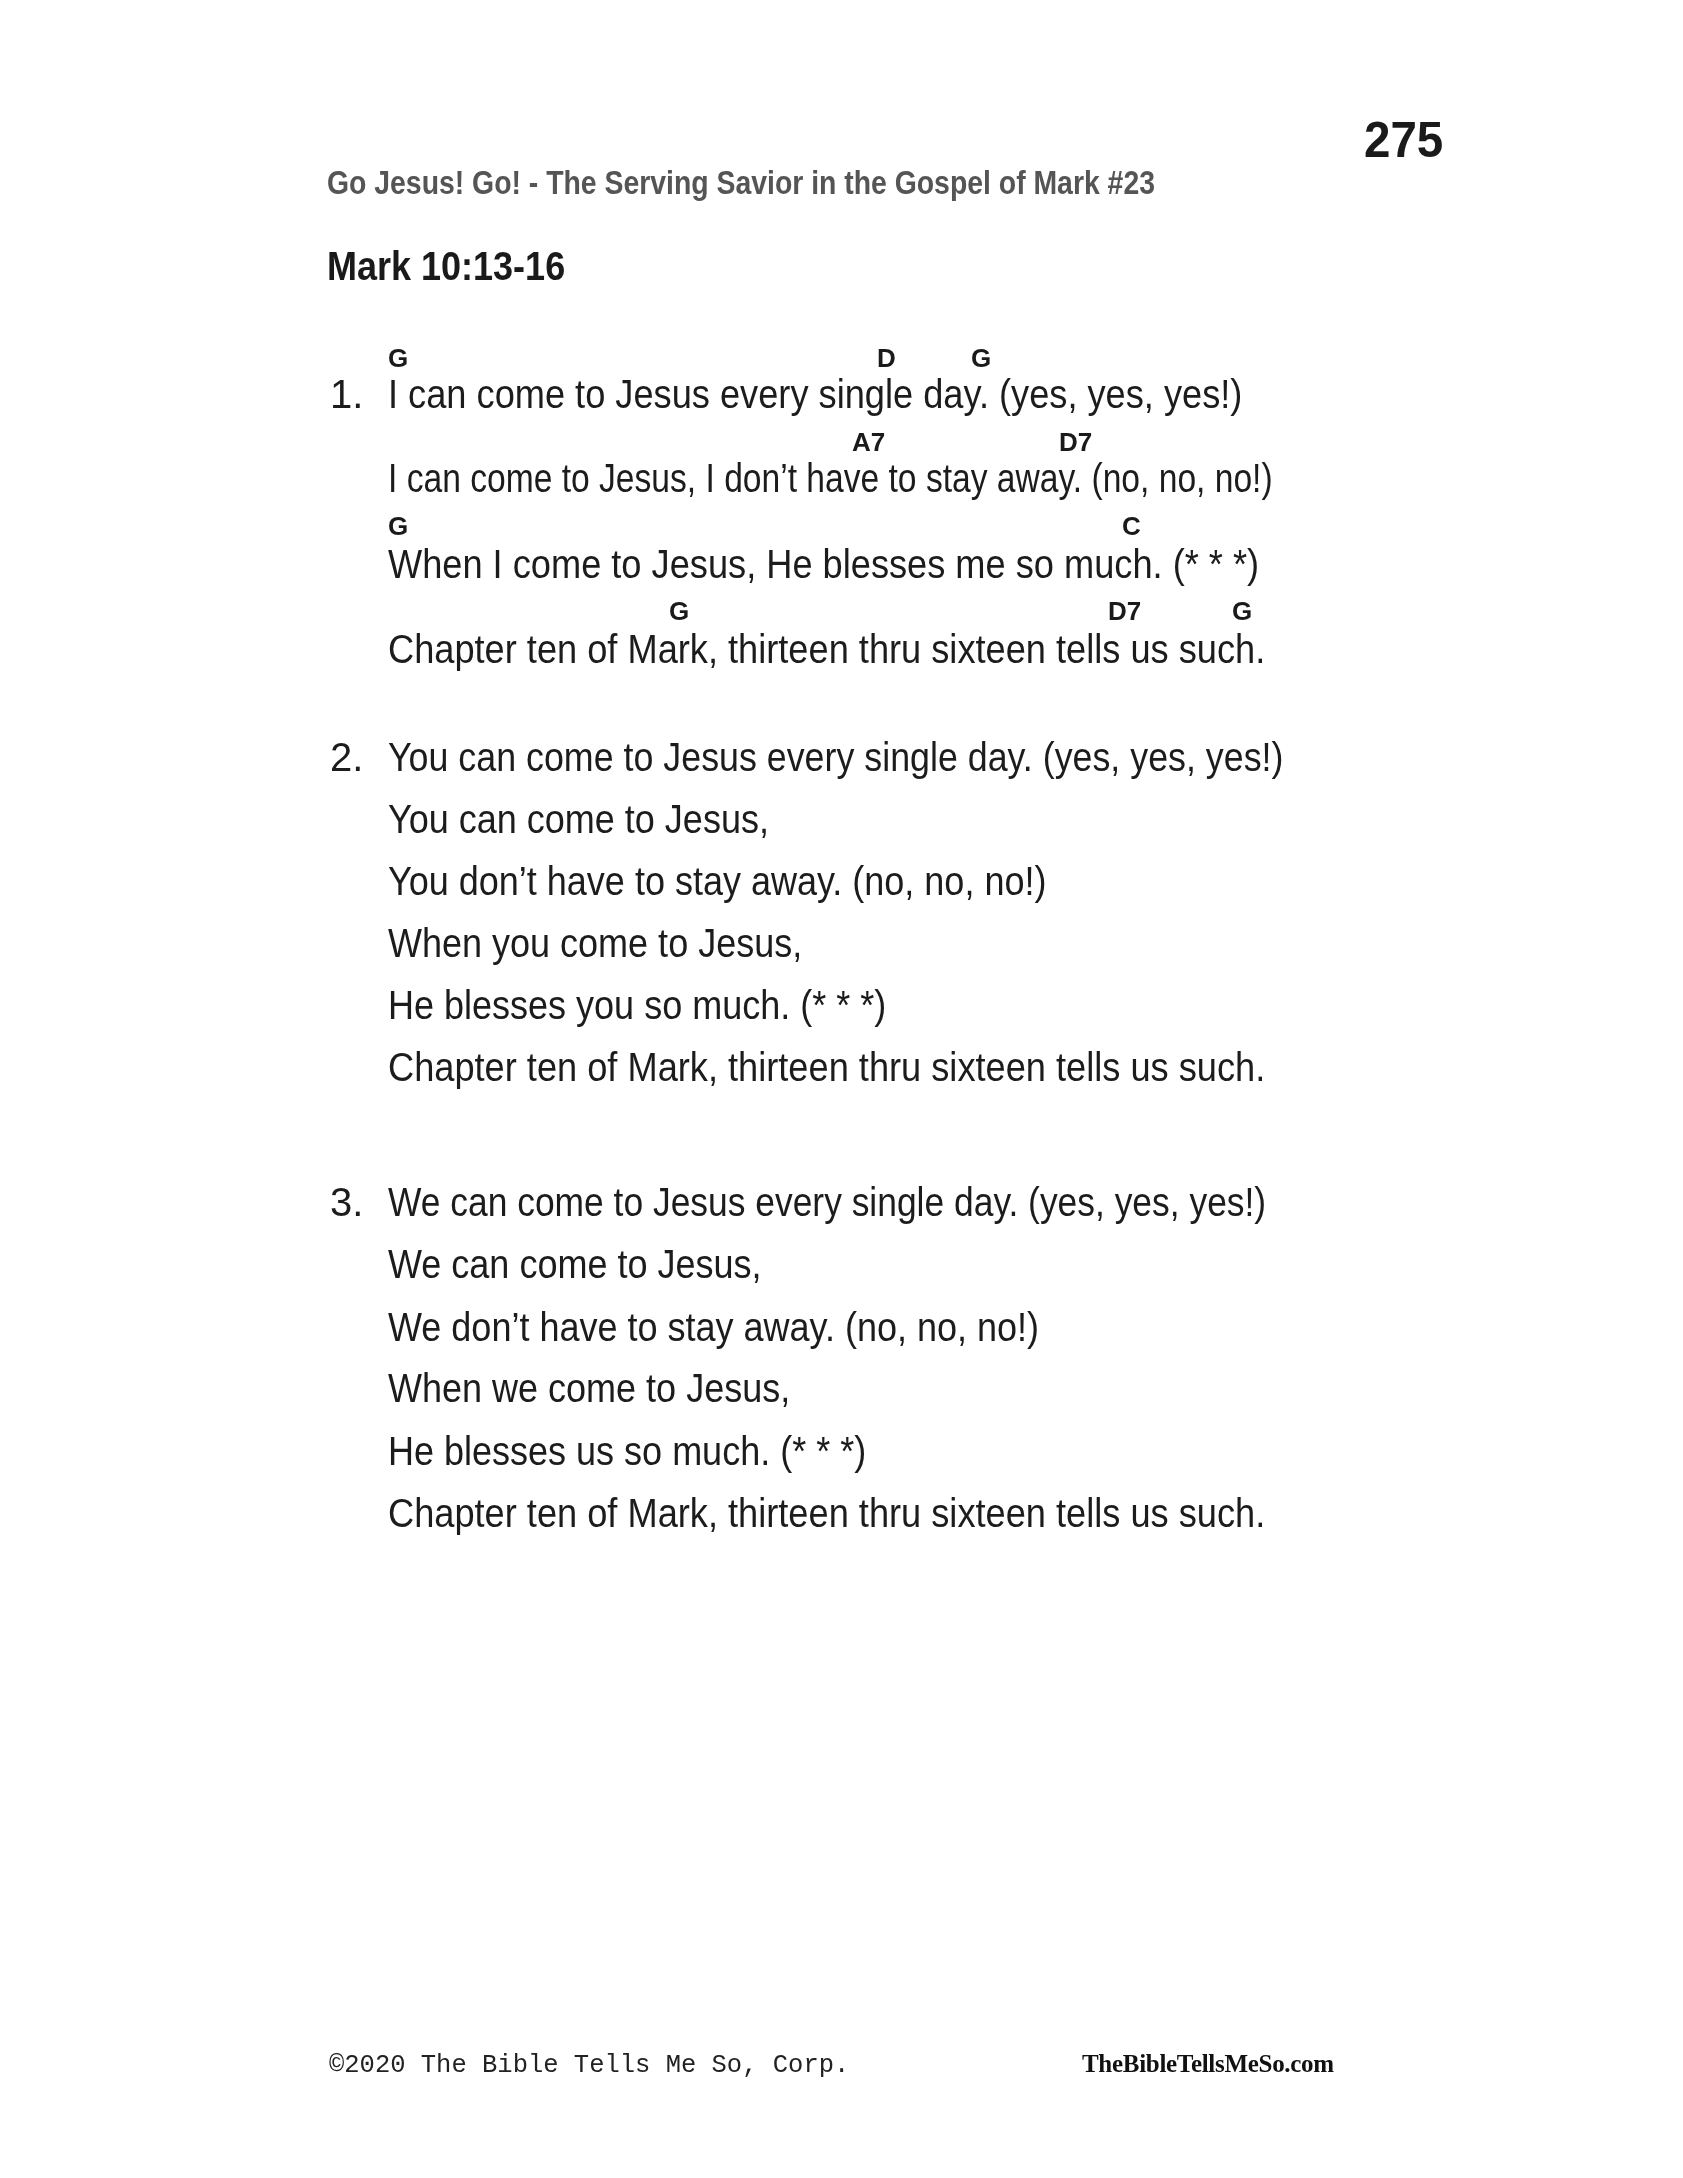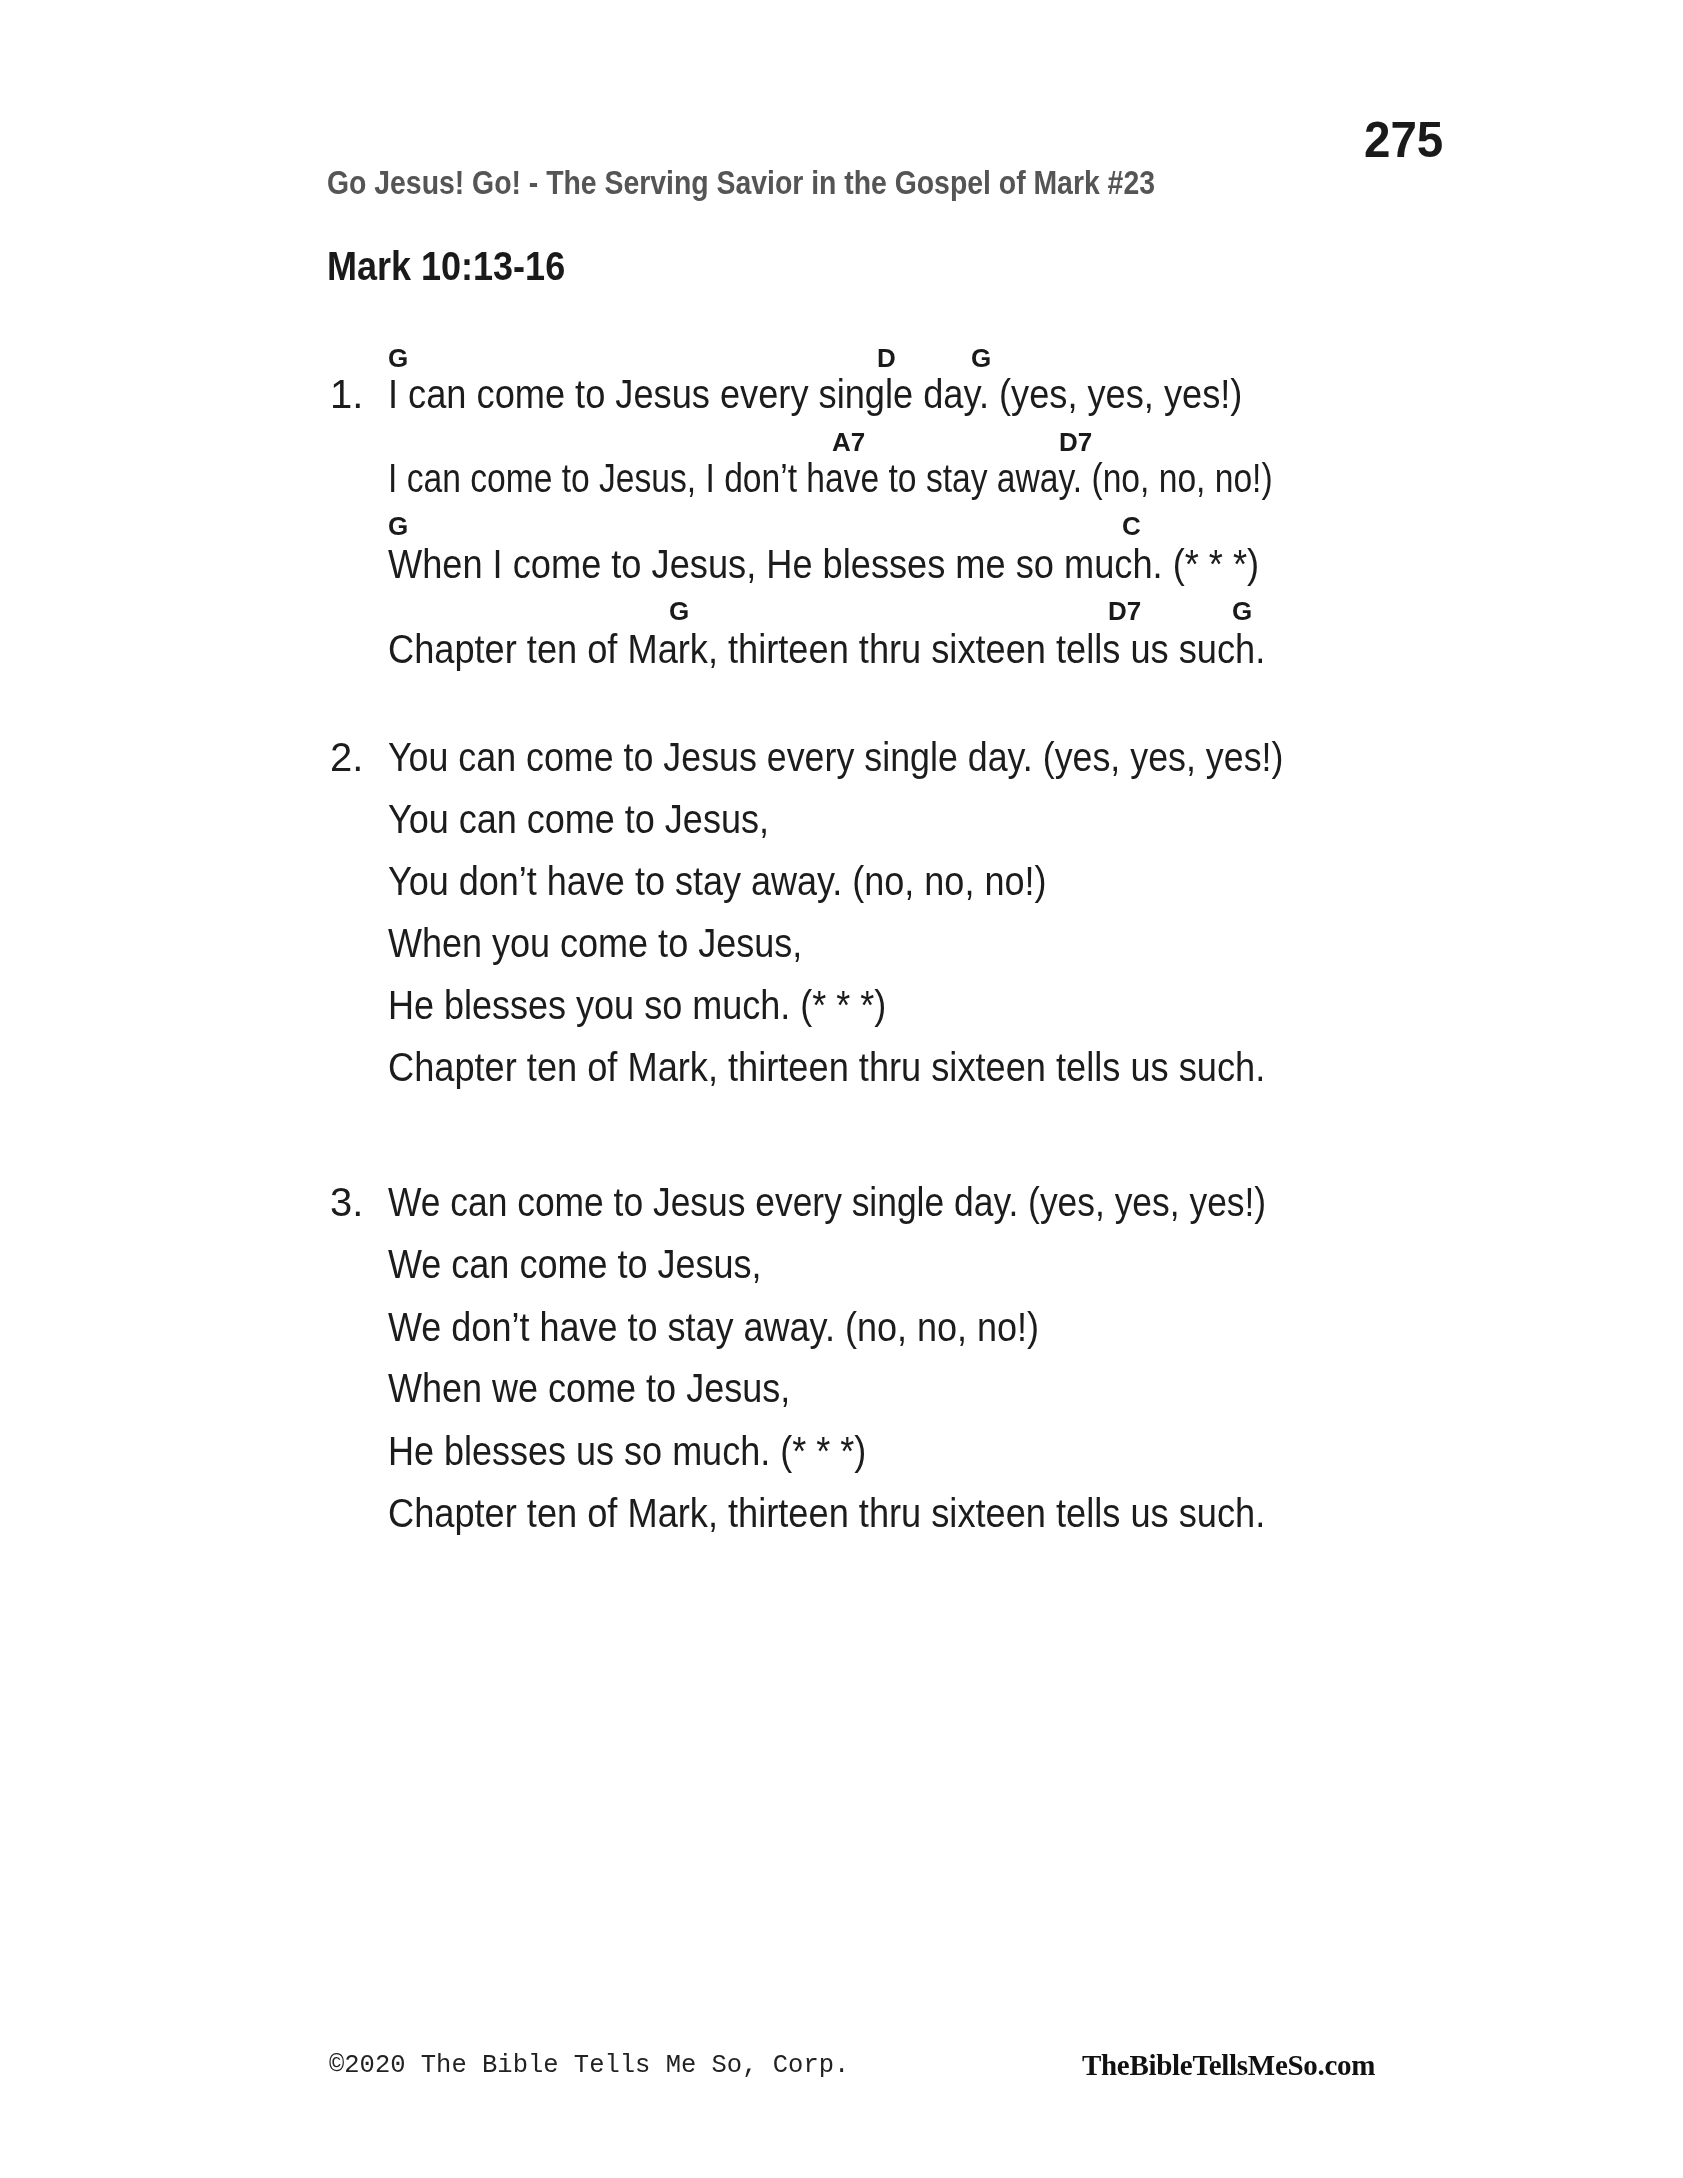--- a/index.html
+++ b/index.html
@@ -5,38 +5,38 @@
   html, body { margin: 0; padding: 0; background: #ffffff; }
   body { width: 1683px; height: 2178px; position: relative; overflow: hidden; font-family: "Liberation Sans", sans-serif; color: #1c1c1c; }
   .abs { position: absolute; white-space: nowrap; }
   .page-number { left: 1364px; top: 115px; font-size: 50px; font-weight: bold; color: #1a1a1a; line-height: 1; transform: scaleX(0.95); transform-origin: left top; }
   .series-title { left: 327px; top: 166px; font-size: 33px; font-weight: bold; color: #555555; line-height: 1; transform: scaleX(0.86); transform-origin: left top; }
   .passage { left: 327px; top: 246px; font-size: 40px; font-weight: bold; color: #1a1a1a; line-height: 1; transform: scaleX(0.9); transform-origin: left top; }
   .verse-num { position: absolute; font-size: 40px; line-height: 1; color: #1c1c1c; }
   .lyric { position: absolute; left: 388px; font-size: 40px; line-height: 1; color: #1c1c1c; white-space: nowrap; transform-origin: left top; }
   .chord { position: absolute; font-size: 26px; font-weight: bold; line-height: 1; color: #1a1a1a; white-space: nowrap; }
   .footer-left { left: 329px; top: 2053px; font-family: "Liberation Mono", monospace; font-size: 25px; color: #222; line-height: 1; transform: scaleX(1.02); transform-origin: left top; }
-  .footer-right { left: 1082px; top: 2051px; font-family: "Liberation Serif", serif; font-weight: bold; font-size: 29px; color: #111; line-height: 1; letter-spacing: -0.3px; }
+  .footer-right { left: 1082px; top: 2051px; font-family: "Liberation Serif", serif; font-weight: bold; font-size: 25px; color: #111; line-height: 1; letter-spacing: -0.3px; }
 </style>
 </head>
 <body>
 
 <div class="abs page-number">275</div>
 <div class="abs series-title">Go Jesus! Go! - The Serving Savior in the Gospel of Mark #23</div>
 <div class="abs passage">Mark 10:13-16</div>
 
 <div>
   <div class="verse-num" style="left:330px; top:374px;">1.</div>
 
   <div class="chord" style="left:388px; top:345px;">G</div>
   <div class="chord" style="left:877px; top:345px;">D</div>
   <div class="chord" style="left:971px; top:345px;">G</div>
   <div class="lyric" style="top:374px; transform:scaleX(0.905);">I can come to Jesus every single day. (yes, yes, yes!)</div>
 
-  <div class="chord" style="left:832px; top:429px;">A7</div>
+  <div class="chord" style="left:852px; top:429px;">A7</div>
   <div class="chord" style="left:1059px; top:429px;">D7</div>
   <div class="lyric" style="top:458px; transform:scaleX(0.84);">I can come to Jesus, I don’t have to stay away. (no, no, no!)</div>
 
   <div class="chord" style="left:388px; top:513px;">G</div>
   <div class="chord" style="left:1122px; top:513px;">C</div>
   <div class="lyric" style="top:544px; transform:scaleX(0.905);">When I come to Jesus, He blesses me so much. (* * *)</div>
 
   <div class="chord" style="left:669px; top:598px;">G</div>
   <div class="chord" style="left:1108px; top:598px;">D7</div>
   <div class="chord" style="left:1232px; top:598px;">G</div>

